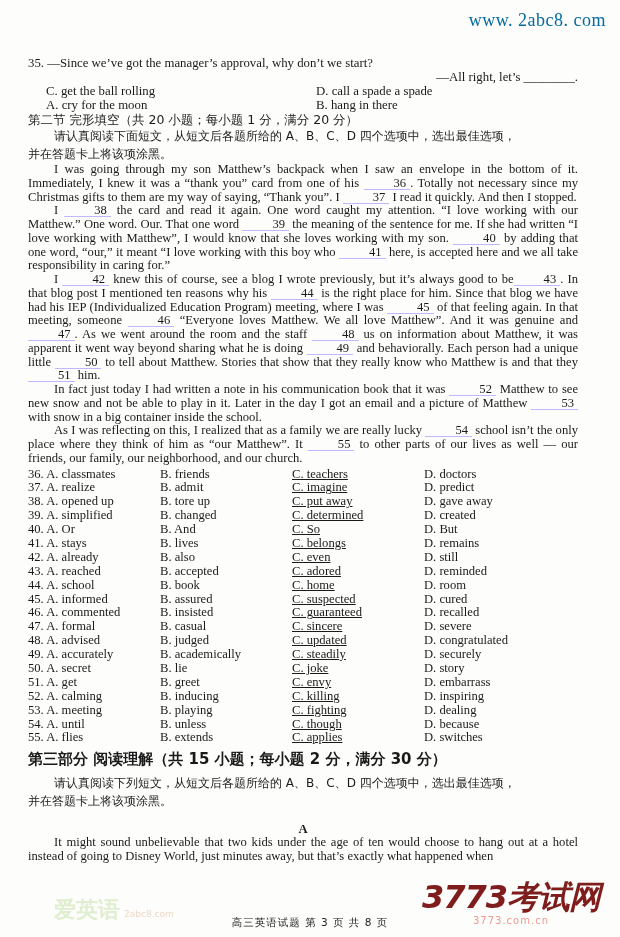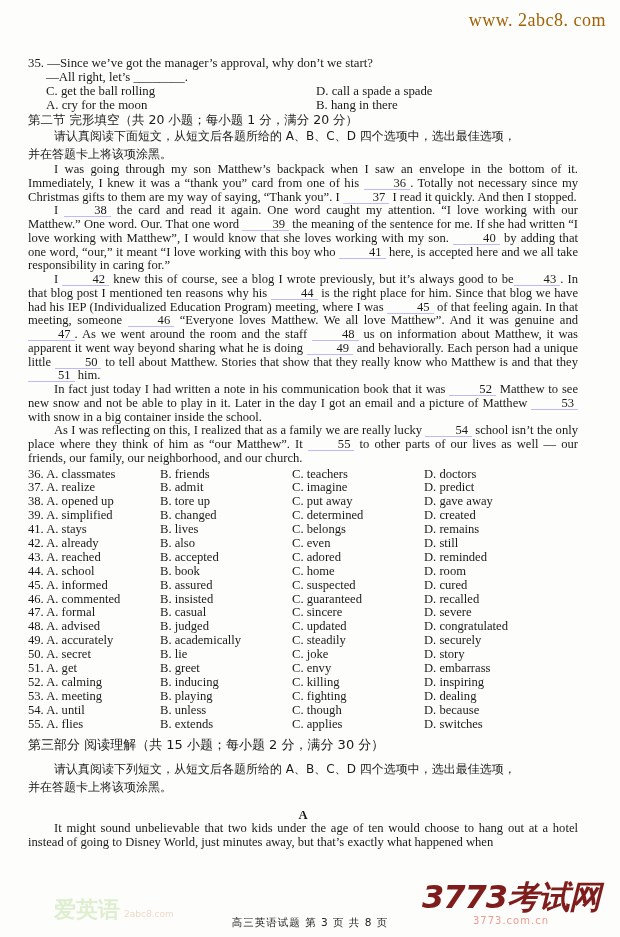--- a/index.html
+++ b/index.html
@@ -5,40 +5,40 @@
   html, body { margin: 0; padding: 0; }
   body {
     width: 620px; height: 937px; overflow: hidden; position: relative;
     background: #fdfdfb;
     font-family: "Liberation Serif", "DejaVu Serif", serif;
     color: #1a1a1a;
   }
   .wm-top {
     position: absolute; top: 10px; right: 14px;
     font-family: "Liberation Serif", serif; font-size: 18px;
-    color: #a16207; letter-spacing: 0.5px;
+    color: #0369a1; letter-spacing: 0.5px;
   }
   .page { position: absolute; left: 28px; top: 56px; width: 550px; font-size: 12.8px; line-height: 14px; }
   .line { white-space: nowrap; }
-  .ind1 { padding-left: 18px; }
+  .ind1 { padding-left: 18px; text-align: right; }
   .opts2 { display: flex; padding-left: 18px; }
   .opts2 span:first-child { width: 270px; }
   .sec-title { font-family: "DejaVu Sans", sans-serif; font-size: 12.5px; margin-top: 1px; }
   .cn { font-family: "DejaVu Sans", sans-serif; font-size: 12px; line-height: 18px; }
   .cn.indent { padding-left: 26px; }
   .para { text-align: justify; text-align-last: left; font-size: 12.6px; line-height: 13.75px; }
   .para p { margin: 0; text-indent: 26px; }
   .blank { display: inline-block; border-bottom: 1px solid #c4b5fd; text-align: center; min-width: 38px; padding: 0 4px; line-height: 12px; }
   .opt-table { margin-top: 1px; font-size: 12.6px; }
   .opt-row { display: flex; height: 13.9px; }
   .opt-row span { display: block; }
   .opt-row .c0 { width: 132px; }
   .opt-row .c1 { width: 132px; }
-  .opt-row .c2 { width: 132px; }
-  .part3 { font-family: "DejaVu Sans", sans-serif; font-weight: normal; font-size: 13px; margin-top: 8px; }
+  .opt-row .c2 { width: 132px; text-decoration: underline; }
+  .part3 { font-family: "DejaVu Sans", sans-serif; font-weight: bold; font-size: 15px; margin-top: 8px; }
   .part3-inst { margin-top: 8px; }
   .passage-letter { text-align: center; font-weight: bold; margin-top: 12px; font-size: 12.6px; }
   .footer { position: absolute; top: 916px; left: 0; width: 620px; text-align: center; font-family: "DejaVu Sans", sans-serif; font-size: 10.5px; letter-spacing: 1px; color: #222; }
   .wm-bl { position: absolute; left: 54px; top: 895px; font-family: "DejaVu Sans", sans-serif; font-size: 22px; font-weight: bold; color: #dfeecf; }
   .wm-bl small { font-size: 9px; color: #f0d8c8; font-weight: normal; margin-left: 4px; }
   .wm-br { position: absolute; right: 20px; top: 880px; text-align: center; }
   .wm-br .big { font-family: "DejaVu Sans", sans-serif; font-style: italic; font-weight: bold; font-size: 32px; color: #7f1d1d; letter-spacing: -1px; line-height: 34px; }
   .wm-br .small { font-family: "DejaVu Sans", sans-serif; font-size: 10px; color: #ee9a90; letter-spacing: 1px; line-height: 14px; }
 </style>
 </head>
@@ -89,20 +89,26 @@
         <span class="c2">C. put away</span>
         <span class="c3">D. gave away</span>
       </div>
       <div class="opt-row">
         <span class="c0">39. A. simplified</span>
         <span class="c1">B. changed</span>
         <span class="c2">C. determined</span>
         <span class="c3">D. created</span>
       </div>
       <div class="opt-row">
+        <span class="c0">40. A. Or</span>
+        <span class="c1">B. And</span>
+        <span class="c2">C. So</span>
+        <span class="c3">D. But</span>
+      </div>
+      <div class="opt-row">
         <span class="c0">41. A. stays</span>
         <span class="c1">B. lives</span>
         <span class="c2">C. belongs</span>
         <span class="c3">D. remains</span>
       </div>
       <div class="opt-row">
         <span class="c0">42. A. already</span>
         <span class="c1">B. also</span>
         <span class="c2">C. even</span>
         <span class="c3">D. still</span>

